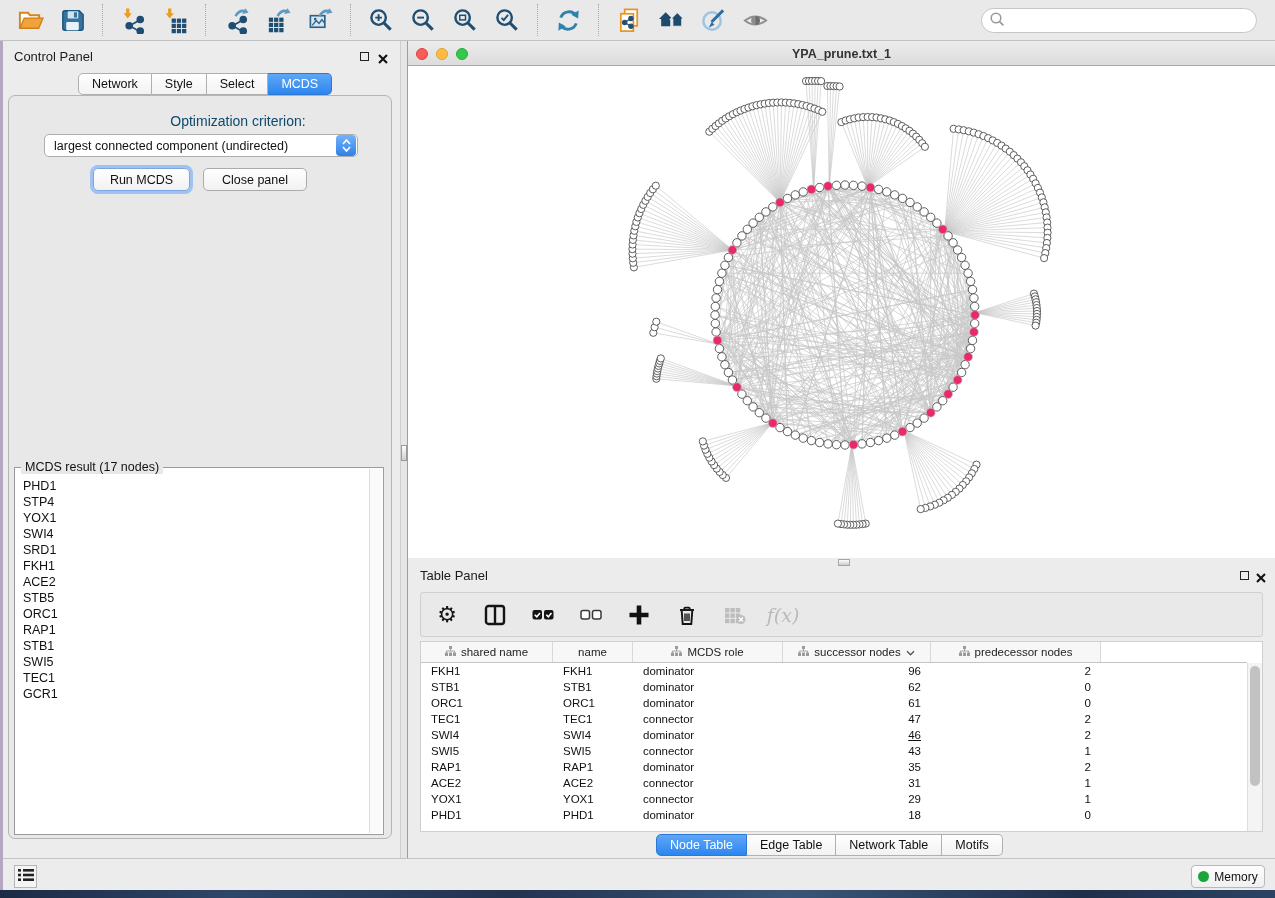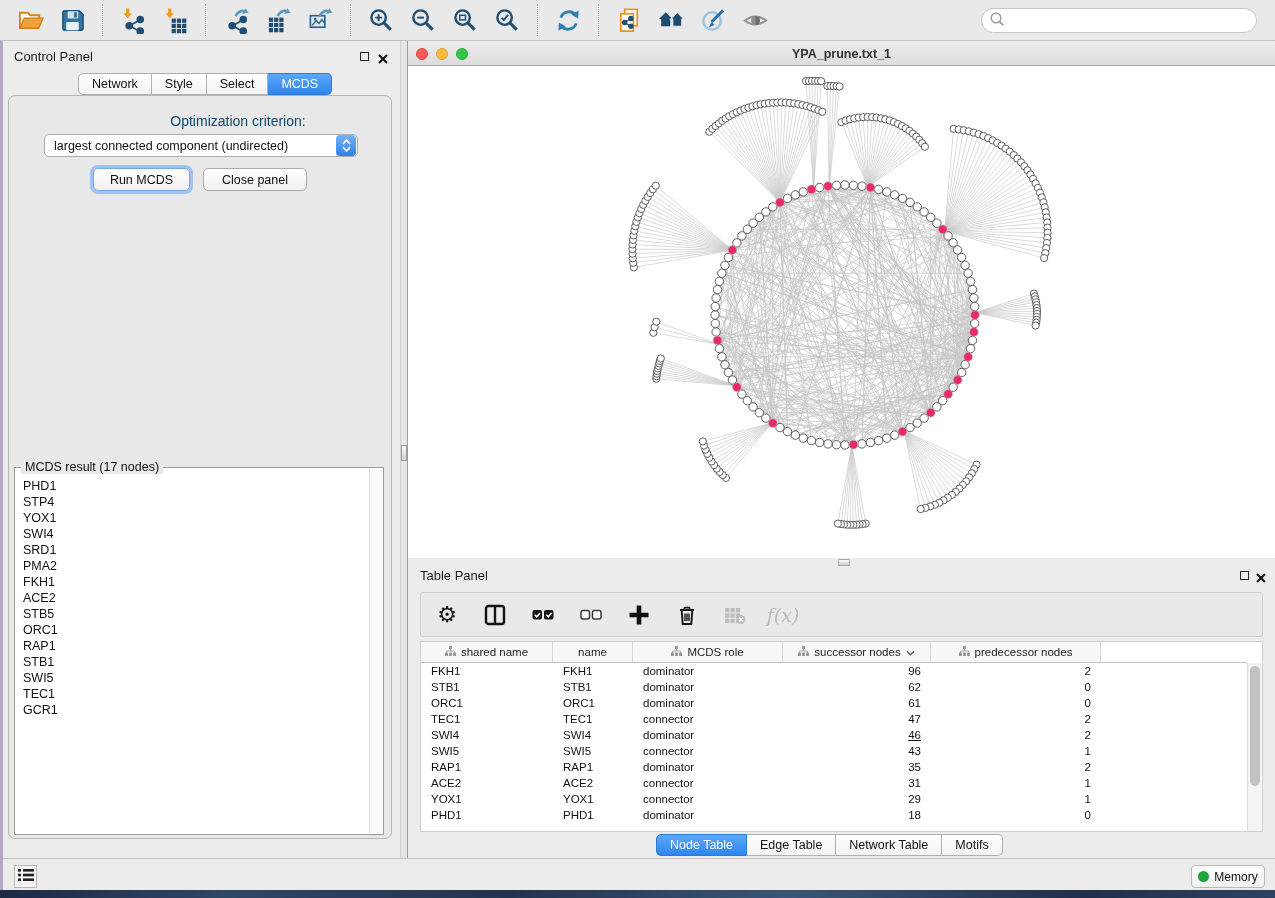--- a/index.html
+++ b/index.html
@@ -334,21 +334,20 @@
 </div>
 <div class="abs push-btn" id="run-btn">Run MCDS</div>
 <div class="abs push-btn" id="close-panel-btn">Close panel</div>
 <div class="abs" id="result-box">
   <div id="result-list">
       <div class="result-item">PHD1</div>
       <div class="result-item">STP4</div>
       <div class="result-item">YOX1</div>
       <div class="result-item">SWI4</div>
       <div class="result-item">SRD1</div>
-      <div class="result-item">PMA2</div>
       <div class="result-item">FKH1</div>
       <div class="result-item">ACE2</div>
       <div class="result-item">STB5</div>
       <div class="result-item">ORC1</div>
       <div class="result-item">RAP1</div>
       <div class="result-item">STB1</div>
       <div class="result-item">SWI5</div>
       <div class="result-item">TEC1</div>
       <div class="result-item">GCR1</div>
     </div>

